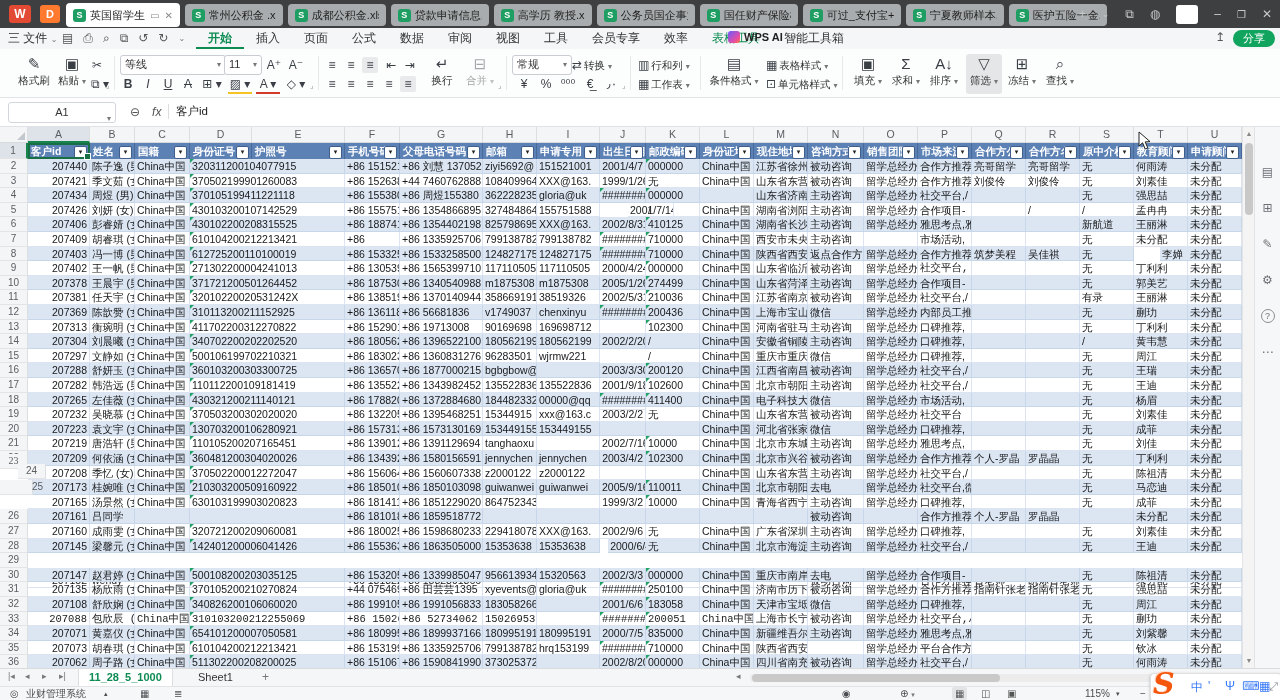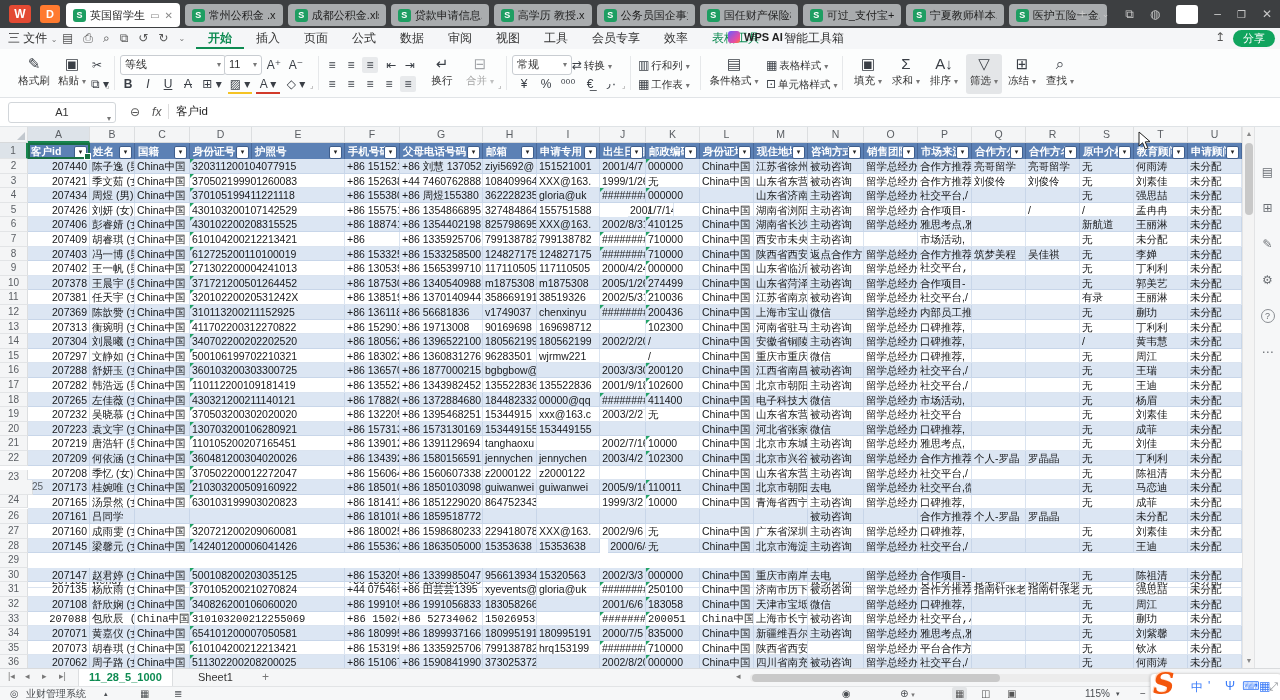--- a/index.html
+++ b/index.html
@@ -484,21 +484,21 @@
         <div class="c r tri" style="left: 572px; width: 46px;">########</div>
         <div class="c tri" style="left: 618px; width: 54px;">710000</div>
         <div class="c" style="left: 672px; width: 54px;">China中国</div>
         <div class="c" style="left: 726px; width: 54px;">陕西省西安</div>
         <div class="c" style="left: 780px; width: 56px;">返点合作方</div>
         <div class="c" style="left: 836px; width: 54px;">留学总经办</div>
         <div class="c" style="left: 890px; width: 54px;">合作方推荐</div>
         <div class="c" style="left: 944px; width: 54px;">筑梦美程</div>
         <div class="c" style="left: 998px; width: 54px;">吴佳祺</div>
         <div class="c" style="left: 1052px; width: 54px;">无</div>
-        <div class="c" style="left: 1106px; width: 54px;">李婵</div>
+        <div class="c" style="left: 1132px; width: 54px;">李婵</div>
         <div class="c" style="left: 1160px; width: 54px;">未分配</div>
       </div>
       <div class="gut" style="top: 134.2px; height: 14.6px; line-height: 14px; position: absolute;">9</div>
       <div class="drow" style="top: 134.2px; width: 1214px;">
         <div class="c r" style="left: 0px; width: 62px;">207402</div>
         <div class="c" style="left: 62px; width: 45px;">王一帆 (男</div>
         <div class="c" style="left: 107px; width: 55px;">China中国</div>
         <div class="c tri" style="left: 162px; width: 155px;">271302200004241013</div>
         <div class="c" style="left: 317px; width: 55px;">+86 13053983</div>
         <div class="c" style="left: 372px; width: 83px;">+86 1565399710</div>
@@ -809,21 +809,21 @@
         <div class="c" style="left: 726px; width: 54px;">北京市兴谷</div>
         <div class="c" style="left: 780px; width: 56px;">被动咨询</div>
         <div class="c" style="left: 836px; width: 54px;">留学总经办</div>
         <div class="c" style="left: 890px; width: 54px;">合作方推荐</div>
         <div class="c" style="left: 944px; width: 54px;">个人-罗晶</div>
         <div class="c" style="left: 998px; width: 54px;">罗晶晶</div>
         <div class="c" style="left: 1052px; width: 54px;">无</div>
         <div class="c" style="left: 1106px; width: 54px;">丁利利</div>
         <div class="c" style="left: 1160px; width: 54px;">未分配</div>
       </div>
-      <div class="gut" style="top: 343px; height: 14.6px; line-height: 14px; position: absolute;">23</div>
+      <div class="gut" style="top: 327px; height: 14.6px; line-height: 14px; position: absolute; font-family: Liberation Serif, serif;">23</div>
       <div class="drow" style="top: 338.6px; width: 1214px;">
         <div class="c r" style="left: 0px; width: 62px;">207208</div>
         <div class="c" style="left: 62px; width: 45px;">季忆 (女)</div>
         <div class="c" style="left: 107px; width: 55px;">China中国</div>
         <div class="c tri" style="left: 162px; width: 155px;">370502200012272047</div>
         <div class="c" style="left: 317px; width: 55px;">+86 15606475</div>
         <div class="c" style="left: 372px; width: 83px;">+86 1560607338</div>
         <div class="c" style="left: 455px; width: 54px;">z2000122</div>
         <div class="c" style="left: 509px; width: 63px;">z2000122</div>
         <div class="c r" style="left: 572px; width: 46px;"></div>
@@ -832,21 +832,21 @@
         <div class="c" style="left: 726px; width: 54px;">山东省东营</div>
         <div class="c" style="left: 780px; width: 56px;">主动咨询</div>
         <div class="c" style="left: 836px; width: 54px;">留学总经办</div>
         <div class="c" style="left: 890px; width: 54px;">社交平台,/</div>
         <div class="c" style="left: 944px; width: 54px;"></div>
         <div class="c" style="left: 998px; width: 54px;"></div>
         <div class="c" style="left: 1052px; width: 54px;">无</div>
         <div class="c" style="left: 1106px; width: 54px;">陈祖清</div>
         <div class="c" style="left: 1160px; width: 54px;">未分配</div>
       </div>
-      <div class="gut" style="top: 366px; height: 14.6px; line-height: 14px; position: absolute;">24</div>
+      <div class="gut" style="top: 337px; height: 14.6px; line-height: 14px; position: absolute; margin-left: 18px;">24</div>
       <div class="drow band" style="top: 353.2px; width: 1214px;">
         <div class="c r" style="left: 0px; width: 62px;">207173</div>
         <div class="c" style="left: 62px; width: 45px;">桂婉唯 (女</div>
         <div class="c" style="left: 107px; width: 55px;">China中国</div>
         <div class="c tri" style="left: 162px; width: 155px;">210303200509160922</div>
         <div class="c" style="left: 317px; width: 55px;">+86 18501030</div>
         <div class="c" style="left: 372px; width: 83px;">+86 1850103098</div>
         <div class="c" style="left: 455px; width: 54px;">guiwanwei</div>
         <div class="c" style="left: 509px; width: 63px;">guiwanwei</div>
         <div class="c r" style="left: 572px; width: 46px;">2005/9/16</div>

